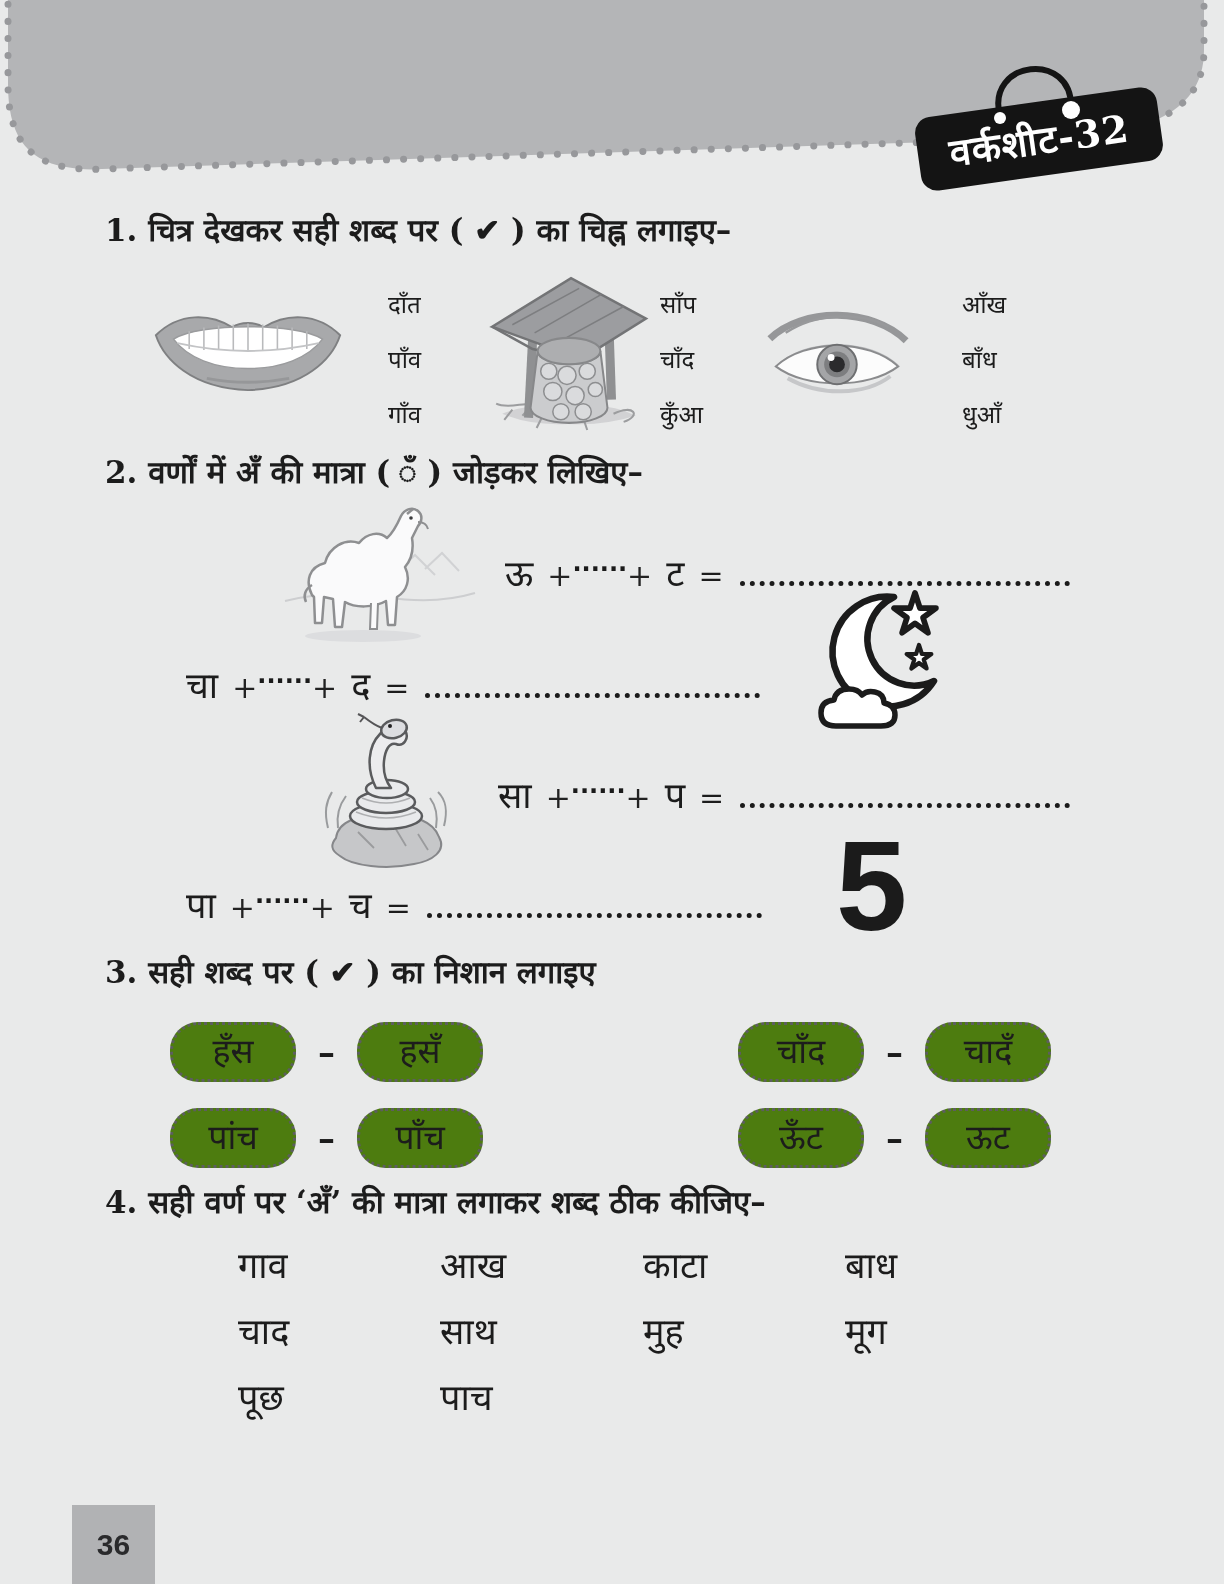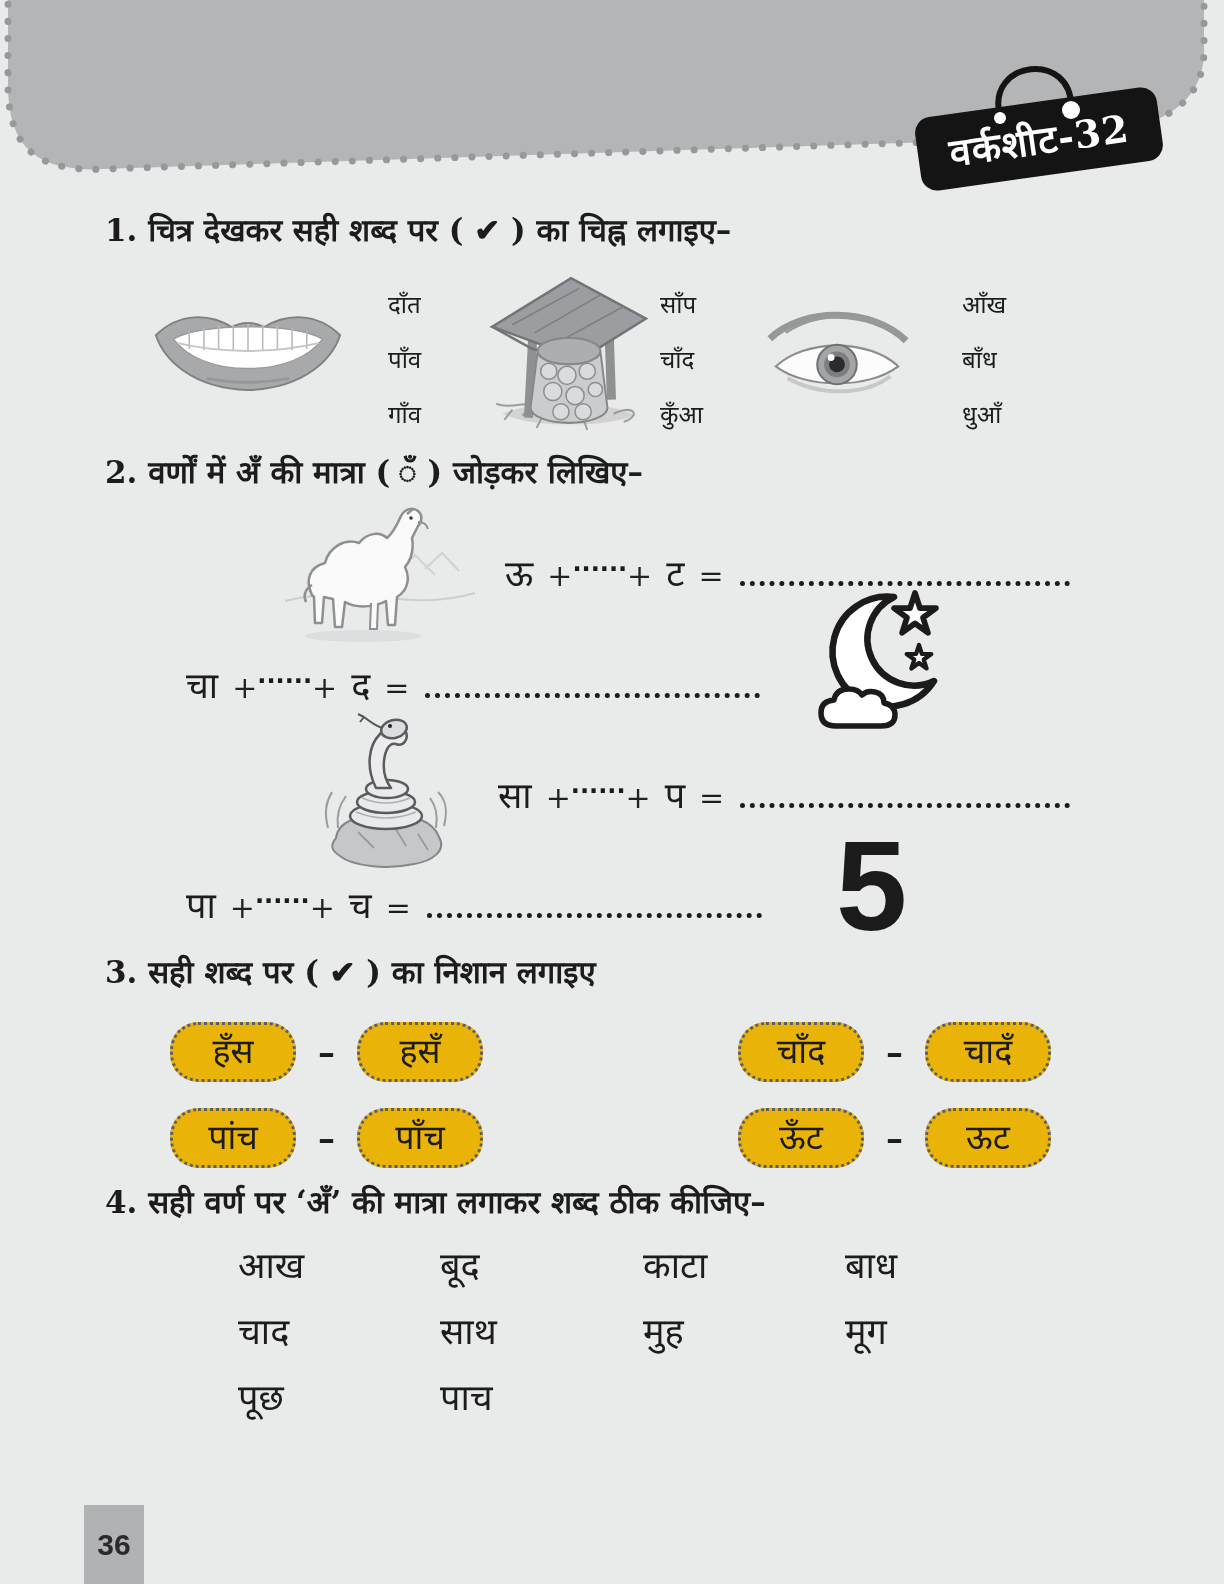--- a/index.html
+++ b/index.html
@@ -68,38 +68,38 @@
   }
 
   
   .q3-area { position: absolute; left: 140px; top: 1022px; width: 990px; }
   .pair-row { position: relative; height: 86px; }
   .pair { position: absolute; top: 0; display: flex; align-items: center; }
   .pair.pos-left { left: 30px; }
   .pair.pos-right { left: 598px; }
   .word-box {
     min-width: 126px; height: 60px; padding: 4px 20px 8px;
-    background: #eab308;
+    background: #4d7c0f;
     border: 3px dotted #5d5e60; border-radius: 28px;
     display: flex; align-items: center; justify-content: center;
     font-size: 34px; white-space: nowrap;
   }
   .pair-dash { font-size: 34px; font-weight: bold; margin: 0 22px; }
 
   
   .q4-grid {
     position: absolute; left: 238px; top: 1240px;
     display: grid; grid-template-columns: 202px 203px 202px 180px;
     row-gap: 17px;
     font-size: 36px;
   }
 
   
   .footer-tab {
-    position: absolute; left: 84px; top: 1505px; width: 60px; height: 79px;
+    position: absolute; left: 72px; top: 1505px; width: 83px; height: 79px;
     background: #b1b2b4;
     display: flex; align-items: center; justify-content: center;
   }
   .footer-tab span {
     font-family: "Liberation Sans", sans-serif;
     font-size: 30px; font-weight: bold; color: #2a2a2c;
   }
 </style>
 </head>
 <body>
@@ -283,22 +283,22 @@
       <div class="word-box">ऊँट</div>
       <span class="pair-dash">–</span>
       <div class="word-box">ऊट</div>
     </div>
   </div>
 </div>
 
 <div class="q-heading" style="top:1180px">4. सही वर्ण पर ‘अँ’ की मात्रा लगाकर शब्द ठीक कीजिए–</div>
 
 <div class="q4-grid">
+  <div>गाव</div>
   <div>आख</div>
-  <div>बूद</div>
   <div>काटा</div>
   <div>बाध</div>
   <div>चाद</div>
   <div>साथ</div>
   <div>मुह</div>
   <div>मूग</div>
   <div>पूछ</div>
   <div>पाच</div>
 </div>
 

